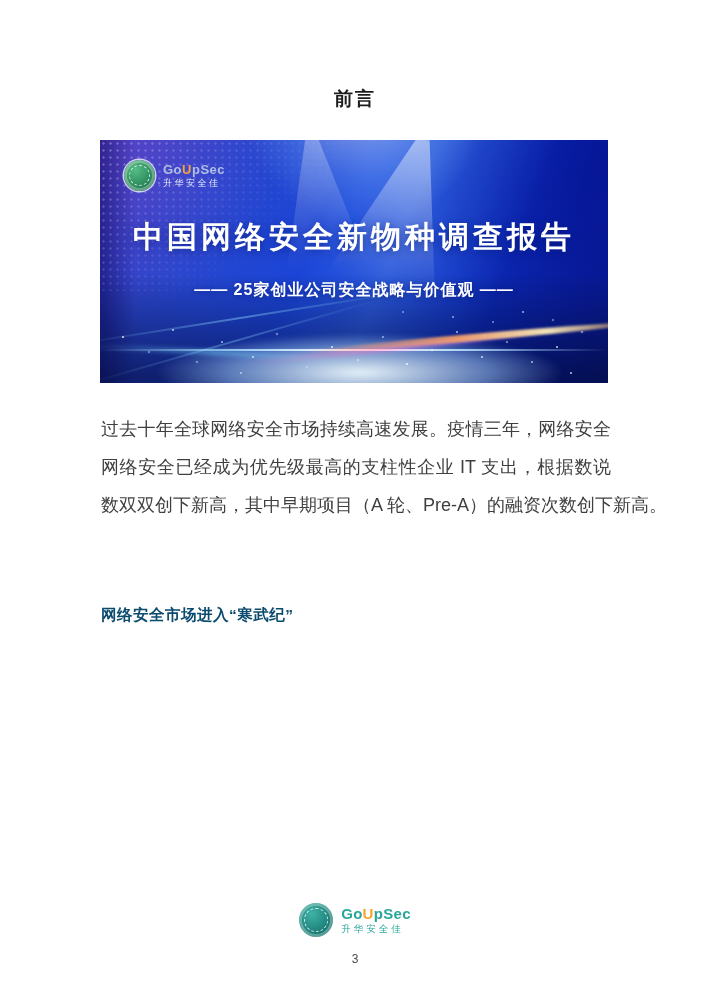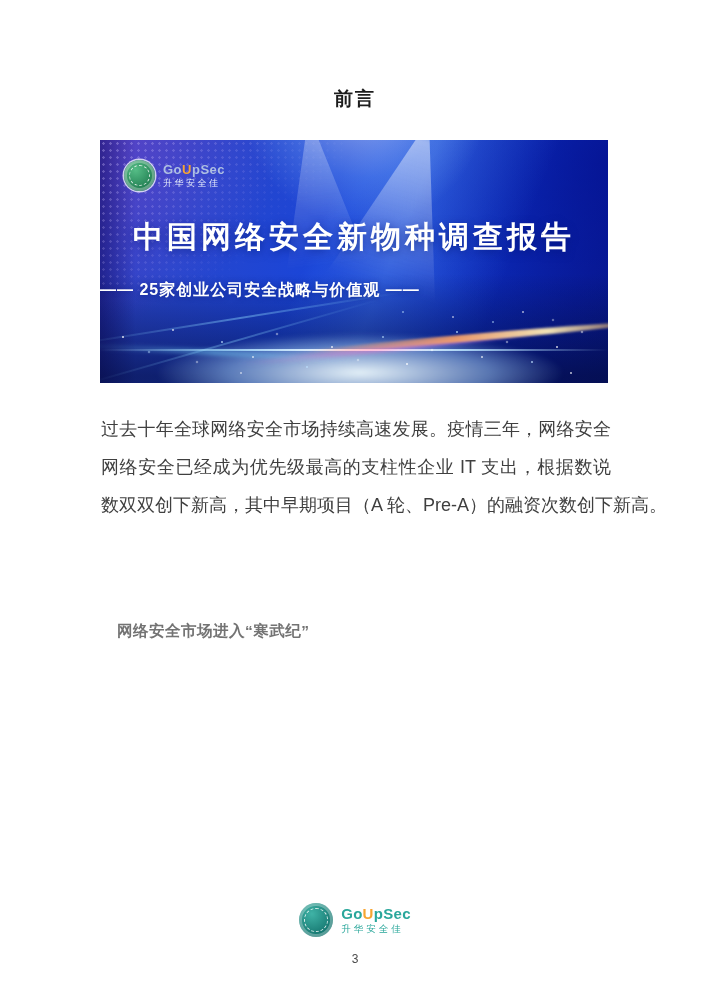--- a/index.html
+++ b/index.html
@@ -121,34 +121,34 @@
   .b-u { color:#f7a531; }
   .brand-tagline { font-size:9px; color:#e8eefc; letter-spacing:2.5px; line-height:12px; }
 
   .banner-title {
     position:absolute; top:77px; left:0; width:100%;
     text-align:center; font-size:30px; font-weight:bold; color:#ffffff;
     letter-spacing:4px; text-shadow:0 2px 8px rgba(2,20,110,.55);
   }
   .banner-subtitle {
     position:absolute; top:140px; left:0; width:100%;
-    text-align:left; font-size:16px; font-weight:bold; color:#ffffff;
+    text-align:center; font-size:16px; font-weight:bold; color:#ffffff;
     letter-spacing:1px; text-shadow:0 1px 5px rgba(2,20,110,.5);
   }
 
   
   .para { position:absolute; left:101px; width:510px; font-size:18px; color:#3f3f3f; }
   .para .tline { height:38px; line-height:38px; white-space:nowrap; }
   .para .tline.full { text-align:justify; text-align-last:justify; white-space:normal; height:38px; overflow:hidden; }
   .p1 { top:410px; }
   .p2 { top:683px; }
   .p3 { top:788px; }
   .section-heading {
-    position:absolute; top:605px; left:101px; width:510px; margin:16px;
-    font-size:15.5px; font-weight:bold; color:#737373; letter-spacing:.5px;
+    position:absolute; top:605px; left:101px; width:510px; margin:0;
+    font-size:15.5px; font-weight:bold; color:#0c4a6e; letter-spacing:.5px;
   }
 
   
   .footer-logo {
     position:absolute; top:903px; left:0; width:710px;
     display:flex; justify-content:center; align-items:center; gap:8px;
   }
   .seal-footer {
     width:34px; height:34px;
     background:radial-gradient(circle at 38% 32%, #3fb3a6, #11706a 78%);

